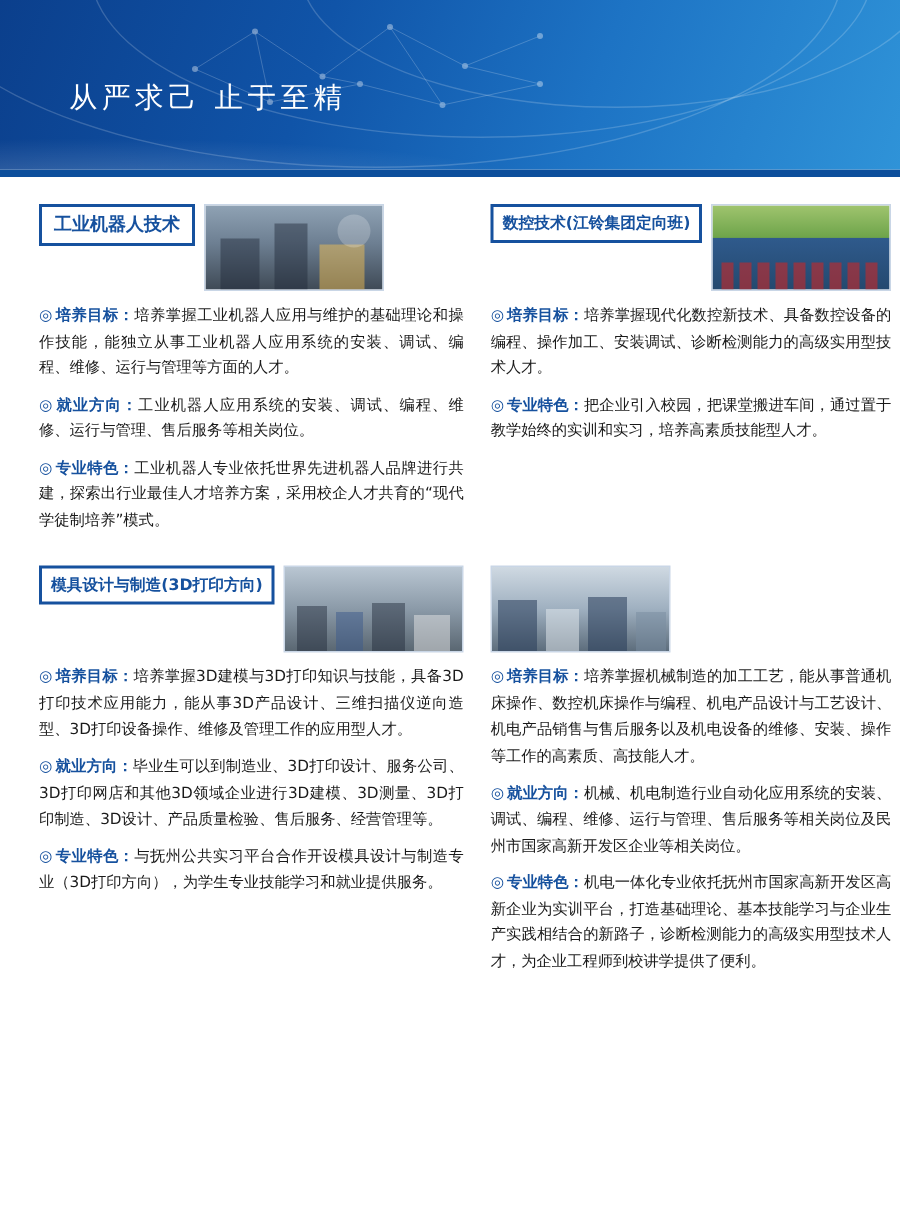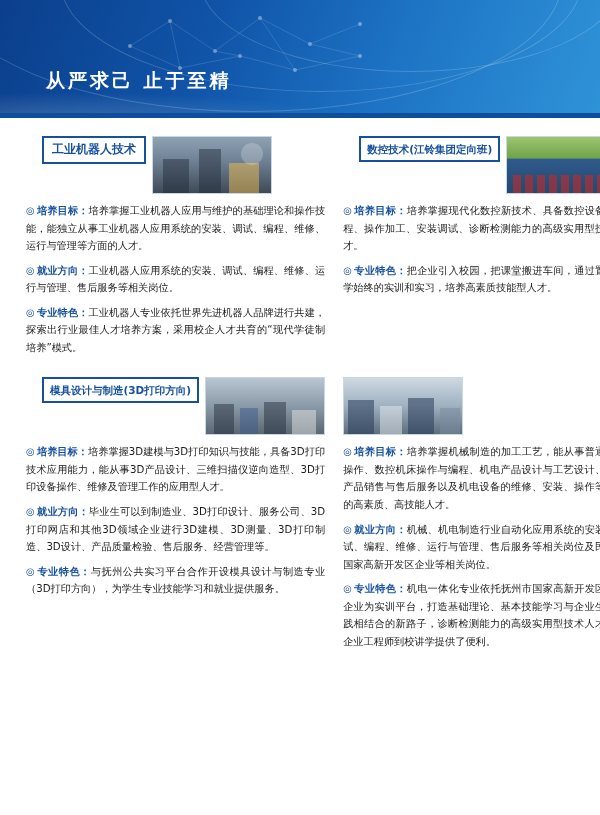--- a/index.html
+++ b/index.html
@@ -31,22 +31,22 @@
   .header .s2{width:520px;height:220px;left:60px;top:-130px;}
   .header .s3{width:420px;height:180px;left:200px;top:-110px;}
   .header .dots{
     position:absolute;left:120px;top:6px;width:250px;height:70px;opacity:.5;
   }
   .header .wave{
     position:absolute;left:0;bottom:-2px;width:100%;height:40px;
     background:radial-gradient(ellipse 420px 44px at 10% 120%, rgba(255,255,255,0.20), rgba(255,255,255,0) 70%);
   }
   .slogan{
-    position:absolute;left:46px;top:68px;
-    color:#ffffff;font-size:19px;font-weight:bold;letter-spacing:3px;
+    position:absolute;left:46px;top:52px;
+    color:#ffffff;font-size:19px;font-weight:normal;letter-spacing:3px;
     white-space:nowrap;
   }
   .title-block{
     position:absolute;right:30px;top:58px;
     display:flex;align-items:center;gap:12px;
   }
   .title-main{
     color:#ffffff;font-size:31px;font-weight:bold;letter-spacing:2px;
     white-space:nowrap;
   }
@@ -85,21 +85,20 @@
     display:inline-block;
     background:#ffffff;
     border:2px solid #16519e;
     color:#16519e;
     font-weight:bold;
     font-size:12px;
     padding:5px 8px;
     line-height:1.15;
     box-sizing:border-box;
     white-space:nowrap;
-    margin-left:16px;
   }
   .tag.small{font-size:10.5px;padding:5px 6px;}
   .photo{
     width:120px;height:58px;
     border:1px solid #c9d6e6;
     box-sizing:border-box;
     flex:0 0 auto;
     position:relative;
     overflow:hidden;
   }

